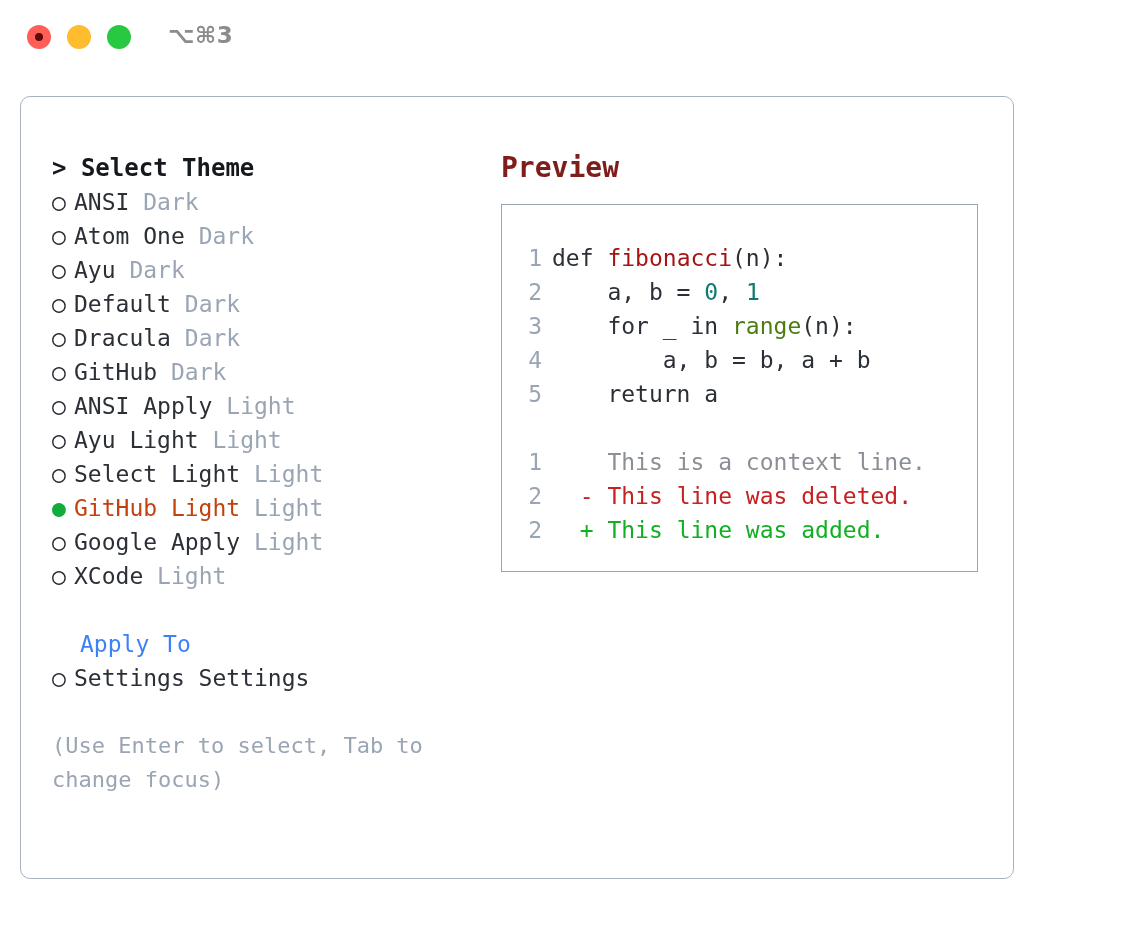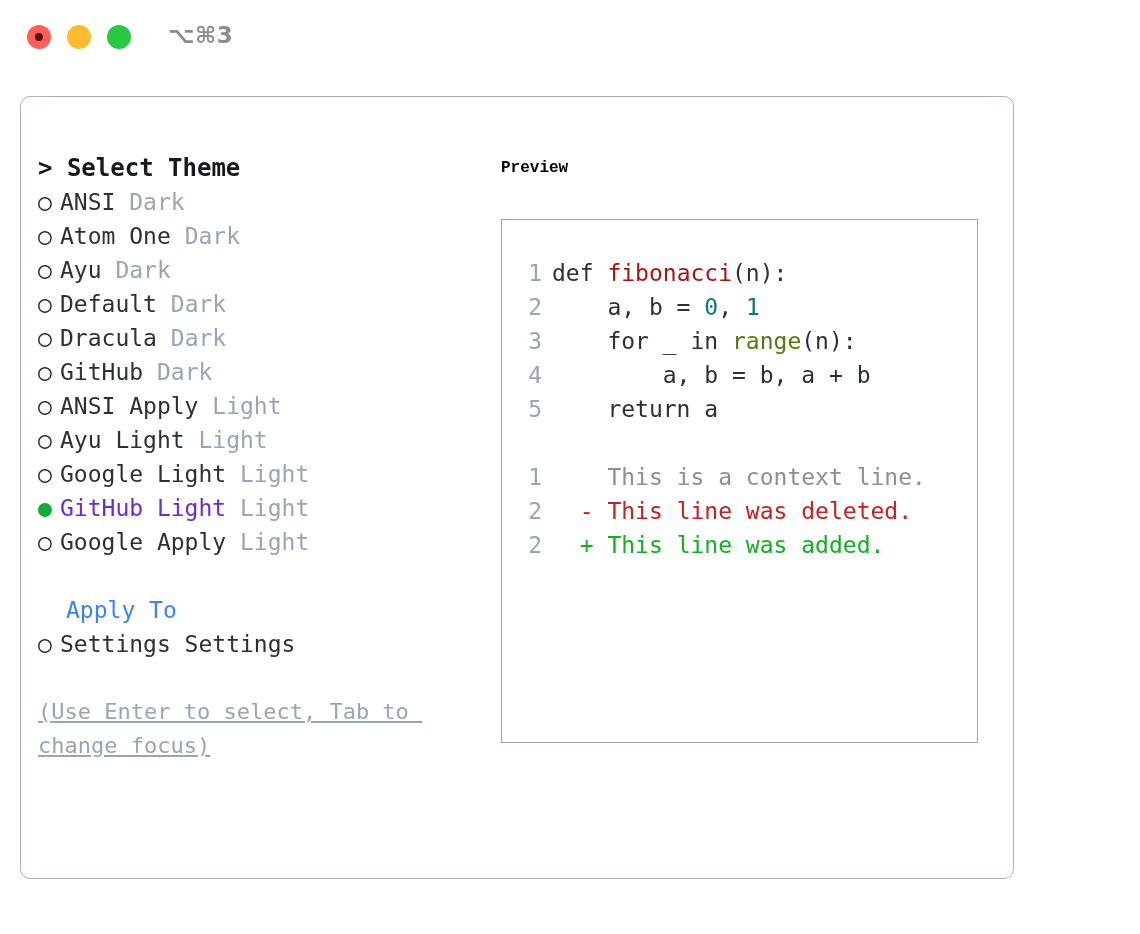--- a/index.html
+++ b/index.html
@@ -71,21 +71,21 @@
     width: 994px; height: 783px;
     border: 1.6px solid #aab2bd;
     border-radius: 10px;
     box-sizing: border-box;
     background: #ffffff;
   }
 
   
   .left-col {
     position: absolute;
-    left: 17px; top: 54px;
+    left: 31px; top: 54px;
     width: 450px;
   }
   .list-head {
     font-size: 24px;
     font-weight: 700;
     color: #15181c;
     white-space: pre;
     line-height: 34px;
     height: 34px;
   }
@@ -96,59 +96,57 @@
     white-space: pre;
     color: #2b2f36;
     display: block;
   }
   .bullet {
     display: inline-block;
     width: 22px;
     color: #2b2f36;
   }
   .bullet.sel { color: #12ab3c; }
-  .row.selected .lbl { color: #6d28d9; }
+  .row.selected .lbl { color: #c2410c; }
   .tag { color: #9aa5b4; text-align: right; }
   .apply-head {
     height: 34px;
     line-height: 34px;
     font-size: 23px;
     color: #3b82f6;
     white-space: pre;
     padding-left: 28px;
   }
   .spacer { height: 34px; }
   .hint {
     margin-top: 34px;
     font-size: 22px;
     line-height: 34px;
     color: #9aa5b4;
     width: 410px;
     white-space: pre-wrap;
-    text-decoration: underline;
   }
 
   
   .right-col {
     position: absolute;
     left: 480px; top: 54px;
     width: 500px;
   }
   .preview-head {
-    font-size: 16px;
+    font-size: 28px;
     font-weight: 700;
-    color: #000000;
-    line-height: 34px;
-    height: 34px;
-    font-family: Liberation Mono, monospace;
+    color: #7f1d1d;
+    line-height: 34px;
+    height: 34px;
   }
   .preview-box {
-    margin-top: 34px;
+    margin-top: 19px;
     width: 477px;
-    height: 524px;
+    height: 368px;
     border: 1.6px solid #9aa5b4;
     box-sizing: border-box;
     background: #ffffff;
     padding: 36px 0 12px 0;
     overflow: hidden;
   }
   .code-line {
     font-size: 23px;
     line-height: 34px;
     white-space: pre;
@@ -192,23 +190,24 @@
 
       <div id="theme-list">
           <div class="row"><span class="bullet">○</span><span class="lbl">ANSI</span><span class="tag"> Dark</span></div>
           <div class="row"><span class="bullet">○</span><span class="lbl">Atom One</span><span class="tag"> Dark</span></div>
           <div class="row"><span class="bullet">○</span><span class="lbl">Ayu</span><span class="tag"> Dark</span></div>
           <div class="row"><span class="bullet">○</span><span class="lbl">Default</span><span class="tag"> Dark</span></div>
           <div class="row"><span class="bullet">○</span><span class="lbl">Dracula</span><span class="tag"> Dark</span></div>
           <div class="row"><span class="bullet">○</span><span class="lbl">GitHub</span><span class="tag"> Dark</span></div>
           <div class="row"><span class="bullet">○</span><span class="lbl">ANSI Apply</span><span class="tag"> Light</span></div>
           <div class="row"><span class="bullet">○</span><span class="lbl">Ayu Light</span><span class="tag"> Light</span></div>
-          <div class="row"><span class="bullet">○</span><span class="lbl">Google Light</span><span class="tag"> Light</span></div>
+          <div class="row"><span class="bullet">○</span><span class="lbl">Select Light</span><span class="tag"> Light</span></div>
           <div class="row selected"><span class="bullet sel">●</span><span class="lbl">GitHub Light</span><span class="tag"> Light</span></div>
           <div class="row"><span class="bullet">○</span><span class="lbl">Google Apply</span><span class="tag"> Light</span></div>
+          <div class="row"><span class="bullet">○</span><span class="lbl">XCode</span><span class="tag"> Light</span></div>
         </div>
 
       <div class="spacer"></div>
 
       <div class="apply-head">Apply To</div>
 
       <div id="apply-list">
           <div class="row"><span class="bullet">○</span><span class="lbl">Settings Settings</span></div>
         </div>
 

